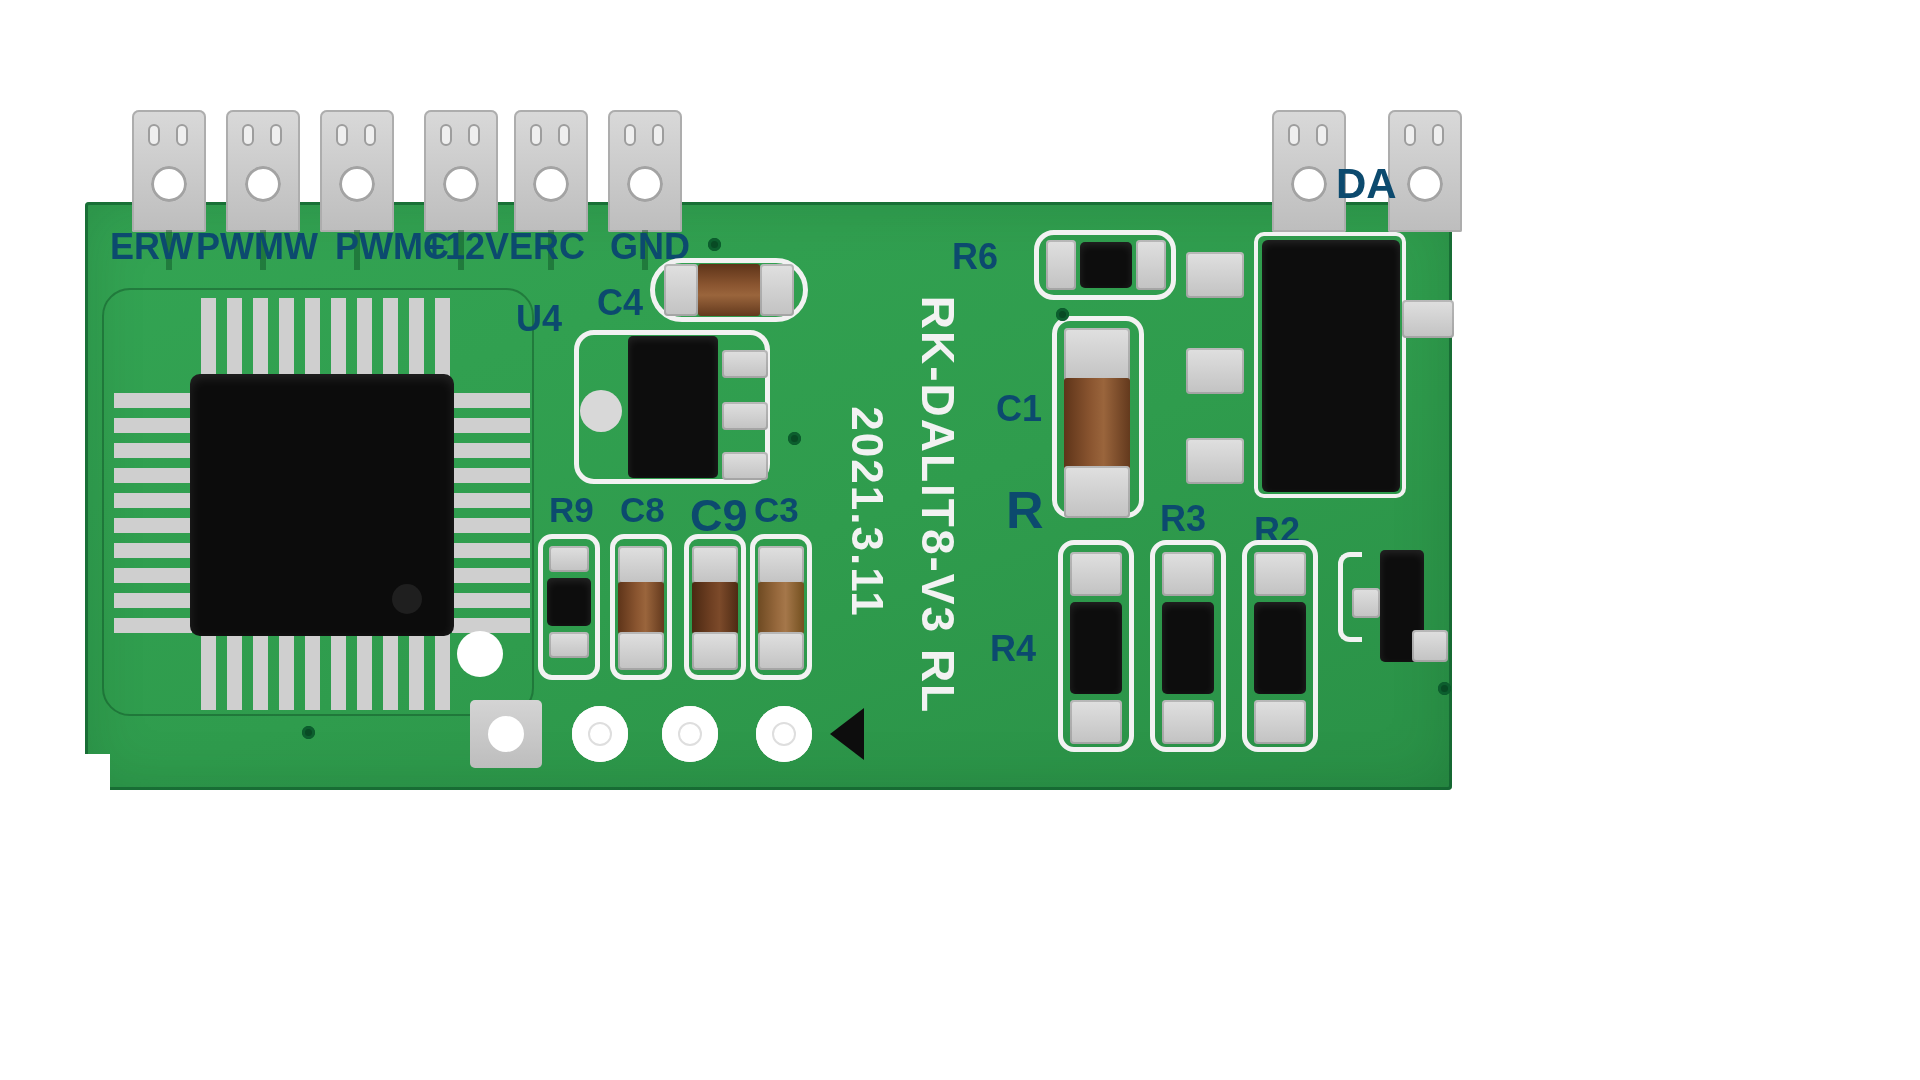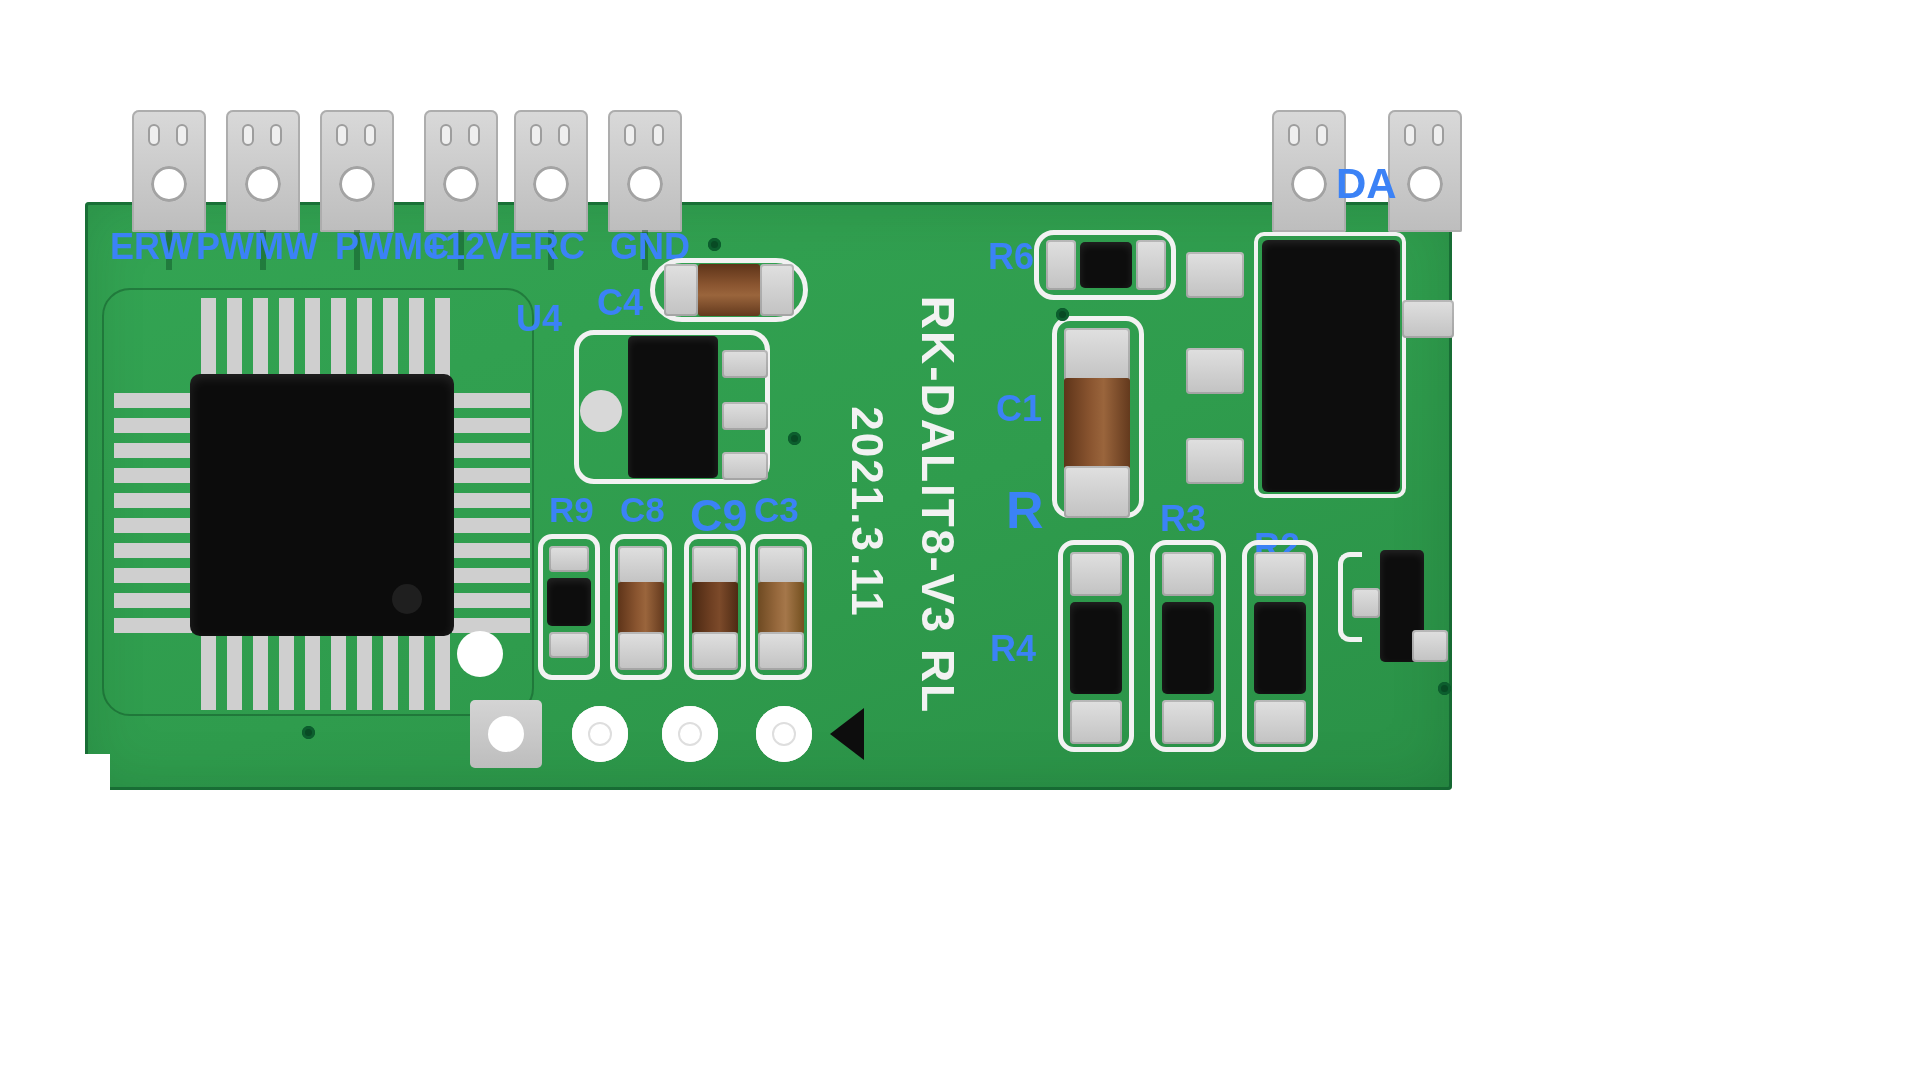--- a/index.html
+++ b/index.html
@@ -18,21 +18,21 @@
   .tab { top:110px; width:74px; height:122px;
          background:linear-gradient(180deg,#d9d9d9,#bdbdbd);
          border-radius:7px 7px 2px 2px;
          box-shadow: inset 0 0 0 2px #adadad; }
   .slot { top:14px; width:12px; height:22px; background:#efefef;
           border:2px solid #9d9d9d; border-radius:6px; box-sizing:border-box; }
   .thole { left:19px; top:56px; width:36px; height:36px; border-radius:50%;
            background:#ffffff; box-shadow: inset 0 0 0 3px #a3a3a3; }
 
   
-  .lbl  { color:#3b82f6; font-weight:bold; font-size:36px; white-space:nowrap; }
+  .lbl  { color:#0c4a6e; font-weight:bold; font-size:36px; white-space:nowrap; }
   .silk-txt { color:#f2f2f2; font-weight:bold; white-space:nowrap; letter-spacing:2px; }
 
   
   .silk-box { border:5px solid #f2f2f2; border-radius:16px; box-sizing:border-box; }
 
   
   .pad { background:linear-gradient(180deg,#e0e0e0,#c2c2c2); border-radius:4px;
          box-shadow: inset 0 0 0 2px rgba(110,110,110,.35); }
   .black-body { background:#0d0d0d; border-radius:5px; box-shadow: inset 0 3px 8px rgba(255,255,255,.10); }
   .cap-brown-v { background:linear-gradient(90deg,#5e3419,#8a5530 40%,#9a653c 60%,#63391d); border-radius:3px; }
@@ -154,42 +154,42 @@
   <div class="abs silk-box" style="left:750px;top:534px;width:62px;height:146px;border-radius:14px;"></div>
   <div class="abs pad" style="left:758px;top:546px;width:46px;height:38px;"></div>
   <div class="abs cap-brown-v" style="left:758px;top:582px;width:46px;height:52px;background:linear-gradient(90deg,#6e4a22,#96683c 40%,#a5774a 60%,#73501f);"></div>
   <div class="abs pad" style="left:758px;top:632px;width:46px;height:38px;"></div>
 
   <div class="abs white-ring" style="left:457px;top:631px;width:46px;height:46px;"></div>
 
   <div class="abs silk-txt" style="left:867px;top:512px;font-size:44px;transform:translate(-50%,-50%) rotate(90deg);">2021.3.11</div>
   <div class="abs silk-txt" style="left:938px;top:505px;font-size:46px;transform:translate(-50%,-50%) rotate(90deg);">RK-DALIT8-V3 RL</div>
 
-  <div class="abs lbl" style="left:952px;top:236px;margin-left:36px;">R6</div>
+  <div class="abs lbl" style="left:952px;top:236px;">R6</div>
   <div class="abs silk-box" style="left:1034px;top:230px;width:142px;height:70px;border-radius:20px;"></div>
   <div class="abs pad" style="left:1046px;top:240px;width:30px;height:50px;"></div>
   <div class="abs black-body" style="left:1080px;top:242px;width:52px;height:46px;"></div>
   <div class="abs pad" style="left:1136px;top:240px;width:30px;height:50px;"></div>
 
   <div class="abs pad" style="left:1186px;top:252px;width:58px;height:46px;"></div>
   <div class="abs pad" style="left:1186px;top:348px;width:58px;height:46px;"></div>
   <div class="abs pad" style="left:1186px;top:438px;width:58px;height:46px;"></div>
   <div class="abs silk-box" style="left:1254px;top:232px;width:152px;height:266px;border-radius:10px;border-width:4px;"></div>
   <div class="abs black-body" style="left:1262px;top:240px;width:138px;height:252px;border-radius:6px;"></div>
   <div class="abs pad" style="left:1402px;top:300px;width:52px;height:38px;"></div>
 
   <div class="abs lbl" style="left:996px;top:388px;">C1</div>
   <div class="abs lbl" style="left:1006px;top:480px;font-size:52px;">R</div>
   <div class="abs silk-box" style="left:1052px;top:316px;width:92px;height:202px;border-radius:18px;"></div>
   <div class="abs pad" style="left:1064px;top:328px;width:66px;height:54px;"></div>
   <div class="abs cap-brown-v" style="left:1064px;top:378px;width:66px;height:92px;"></div>
   <div class="abs pad" style="left:1064px;top:466px;width:66px;height:52px;"></div>
 
   <div class="abs lbl" style="left:1160px;top:498px;">R3</div>
-  <div class="abs lbl" style="left:1254px;top:526px;">R2</div>
+  <div class="abs lbl" style="left:1254px;top:510px;">R2</div>
   <div class="abs lbl" style="left:990px;top:628px;">R4</div>
 
   <div class="abs silk-box" style="left:1058px;top:540px;width:76px;height:212px;border-radius:16px;"></div>
   <div class="abs pad" style="left:1070px;top:552px;width:52px;height:44px;"></div>
   <div class="abs black-body" style="left:1070px;top:602px;width:52px;height:92px;"></div>
   <div class="abs pad" style="left:1070px;top:700px;width:52px;height:44px;"></div>
 
   <div class="abs silk-box" style="left:1150px;top:540px;width:76px;height:212px;border-radius:16px;"></div>
   <div class="abs pad" style="left:1162px;top:552px;width:52px;height:44px;"></div>
   <div class="abs black-body" style="left:1162px;top:602px;width:52px;height:92px;"></div>

